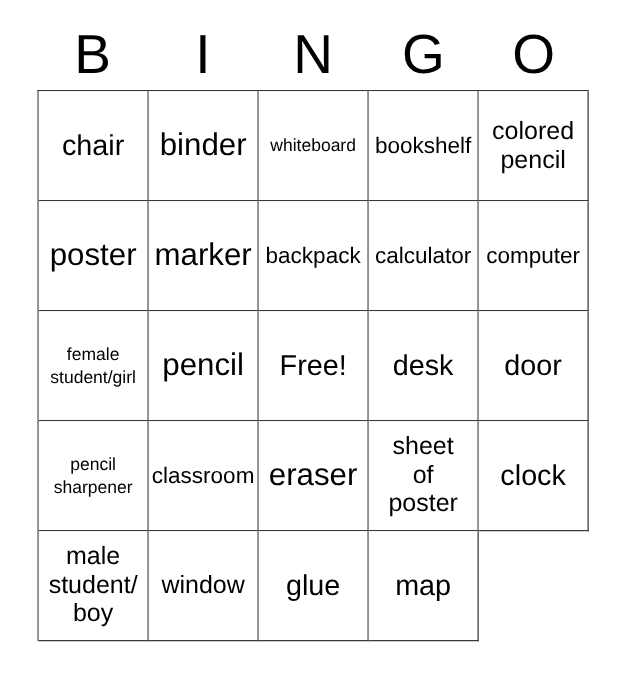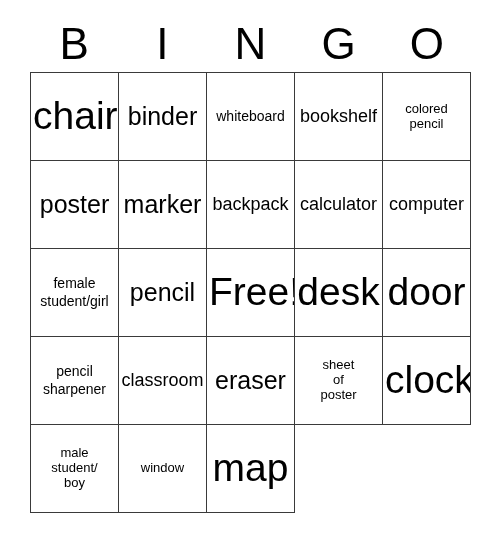--- a/index.html
+++ b/index.html
@@ -68,23 +68,23 @@
     background: #ffffff;
   }
   .cell .txt {
     display: block;
     width: 100%;
     text-align: center;
     white-space: pre-line;
     color: #000000;
   }
   
-  .sz-xl .txt { font-size: 39px; line-height: 1.05; }
+  .sz-xl .txt { font-size: 23px; line-height: 1.05; }
   .sz-lg .txt { font-size: 25px; line-height: 1.08; }
-  .sz-md .txt { font-size: 13px; line-height: 1.15; }
+  .sz-md .txt { font-size: 20px; line-height: 1.15; }
   .sz-sm .txt { font-size: 18px; line-height: 1.2; }
   .sz-xs .txt { font-size: 14px; line-height: 1.22; }
 </style>
 </head>
 <body>
 
 <div class="card">
 
   <div class="header-row">
     <div class="header-cell">B</div>
@@ -162,17 +162,20 @@
       </div>
       <div class="cell sz-md">
         <span class="txt">male
 student/
 boy</span>
       </div>
       <div class="cell sz-md">
         <span class="txt">window</span>
       </div>
       <div class="cell sz-xl">
+        <span class="txt">glue</span>
+      </div>
+      <div class="cell sz-xl">
         <span class="txt">map</span>
       </div>
     </div>
 
 </div>
 
 </body></html>

